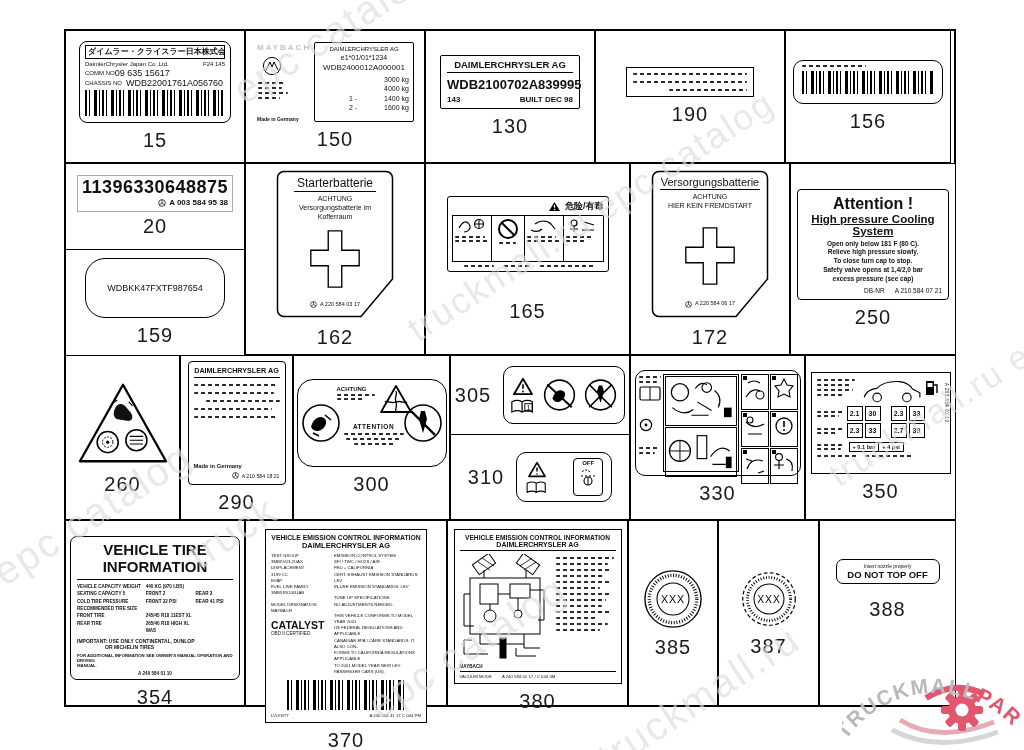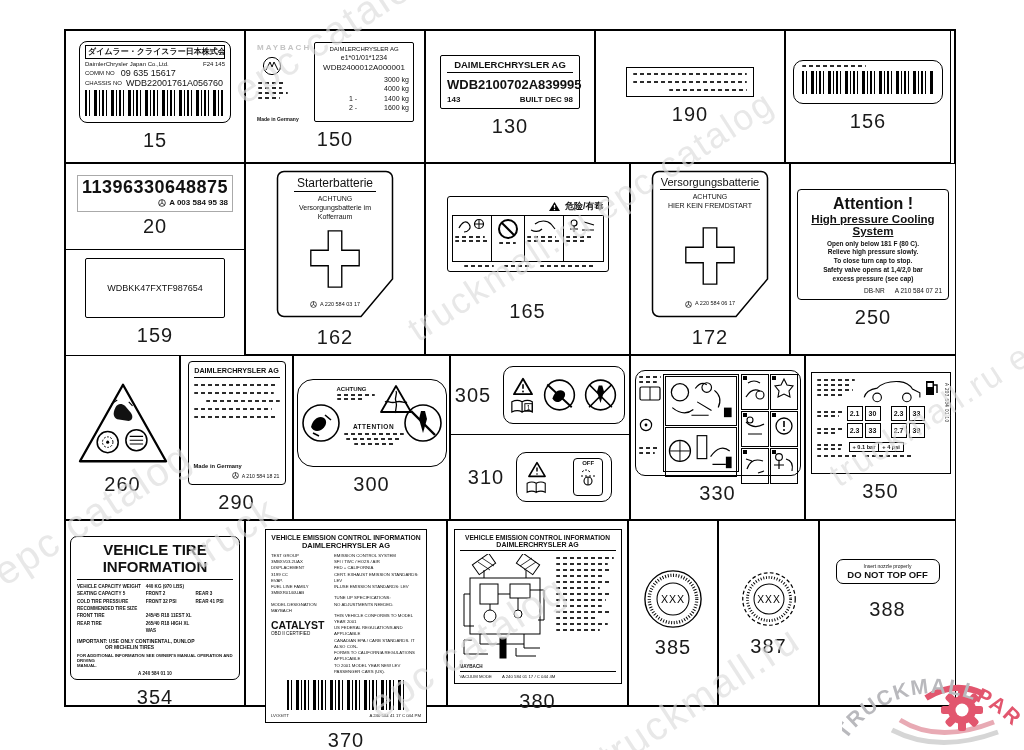--- a/index.html
+++ b/index.html
@@ -47,21 +47,21 @@
 
   <div class="frame"></div>
 
   <div class="cell" style="left:65px;top:30px;width:180px;height:133px">
     <div class="lbl" style="width:152px;border-radius:8px;padding:3px 5px 6px">
       <div class="f8 b tc" style="border:1px solid #000;padding:1px 2px;white-space:nowrap;overflow:hidden">ダイムラー・クライスラー日本株式会社</div>
       <div class="row" style="justify-content:space-between;margin-top:1px">
         <span class="f6">DaimlerChrysler Japan Co.,Ltd.</span>
         <span class="f6">F24    145</span>
       </div>
-      <div class="row ac" style="gap:6px">
+      <div class="row ac" style="">
         <span class="f6">COMM NO</span>
         <span class="f9">09 635 15617</span>
       </div>
       <div class="row ac" style="gap:4px">
         <span class="f6">CHASSIS NO</span>
         <span class="f9">WDB22001761A056760</span>
       </div>
       <div class="bc" style="height:26px;margin-top:2px"></div>
     </div>
     <div class="ref">15</div>
@@ -137,21 +137,21 @@
             <circle cx="5" cy="5" r="4.2" fill="none" stroke="#000" stroke-width=".9"></circle>
             <path d="M5 5V.8M5 5 1.4 7.7M5 5l3.6 2.7" stroke="#000" stroke-width=".9" fill="none"></path>
           </svg>
         <span class="f8 b">A 003 584 95 38</span>
       </div>
     </div>
     <div class="ref" style="margin-top:3px">20</div>
   </div>
 
   <div class="cell" style="left:65px;top:249px;width:180px;height:107px">
-    <div class="lbl" style="width:140px;height:60px;border-radius:2px;display:flex;align-items:center;justify-content:center">
+    <div class="lbl" style="width:140px;height:60px;border-radius:20px;display:flex;align-items:center;justify-content:center">
       <span class="f9">WDBKK47FXTF987654</span>
     </div>
     <div class="ref">159</div>
   </div>
 
   <div class="cell" style="left:245px;top:163px;width:180px;height:192px">
     <div class="batt" style="width:118px;height:150px">
       <svg class="battbg" width="118" height="150" viewBox="0 0 118 150">
         <path d="M8 1.5H110A6.5 6.5 0 0 1 116.5 8V109L85 146.5H8A6.5 6.5 0 0 1 1.5 140V8A6.5 6.5 0 0 1 8 1.5Z" fill="#fff" stroke="#000" stroke-width="1.5"></path>
       </svg>

